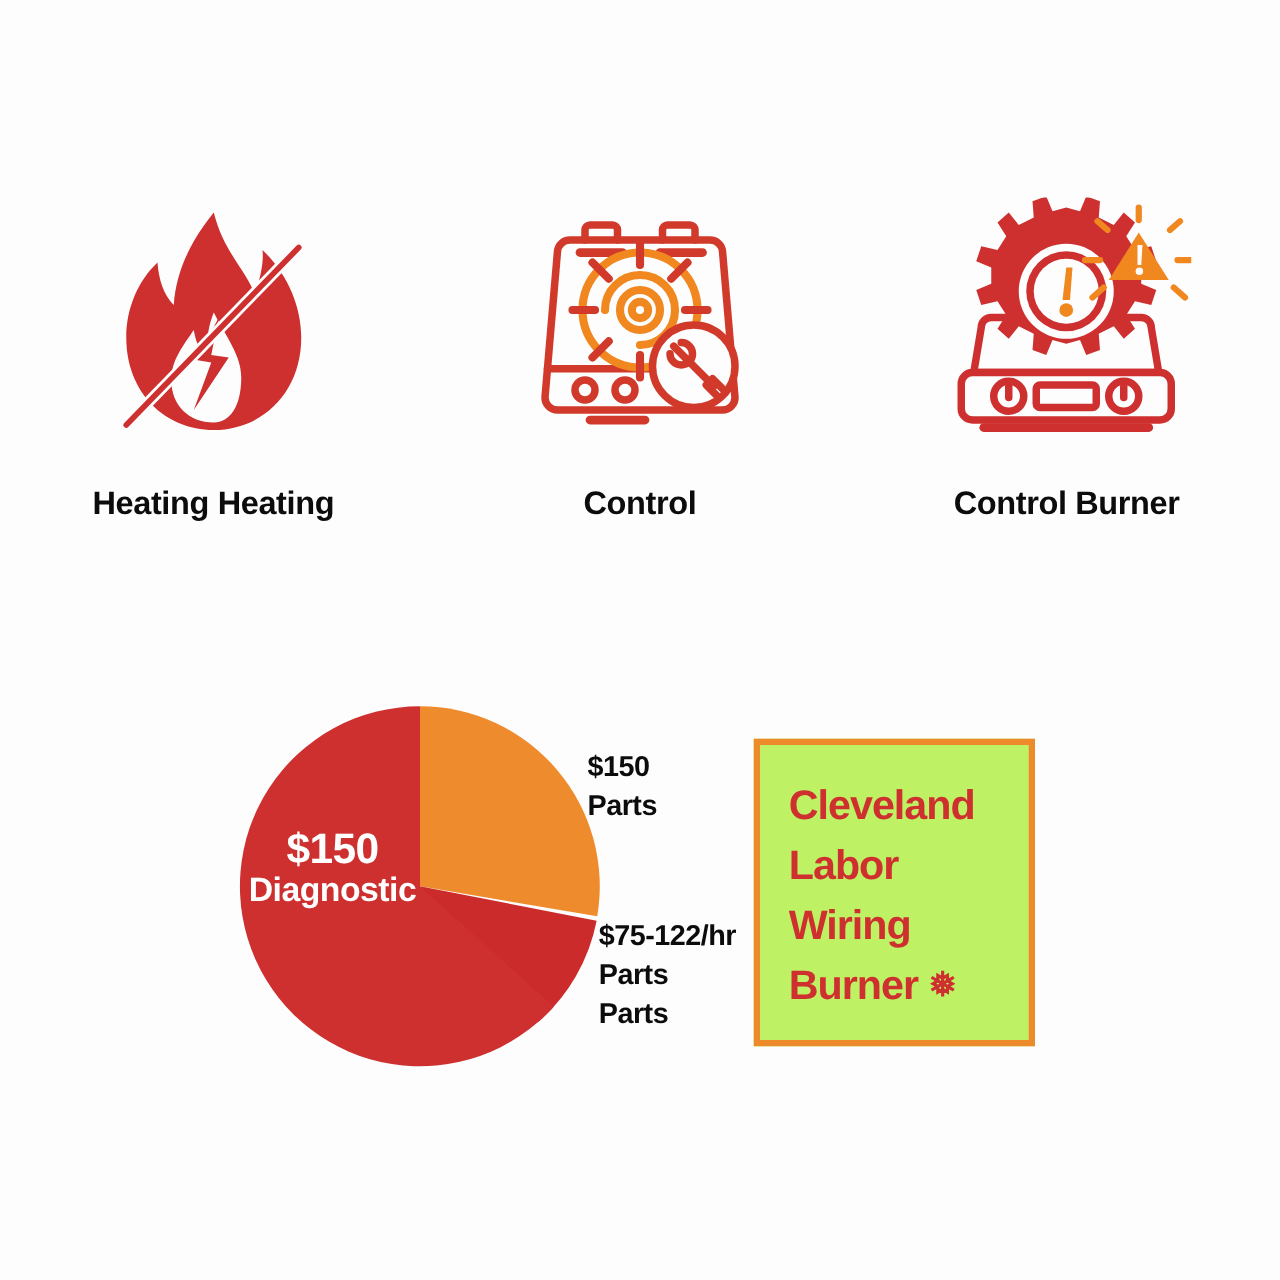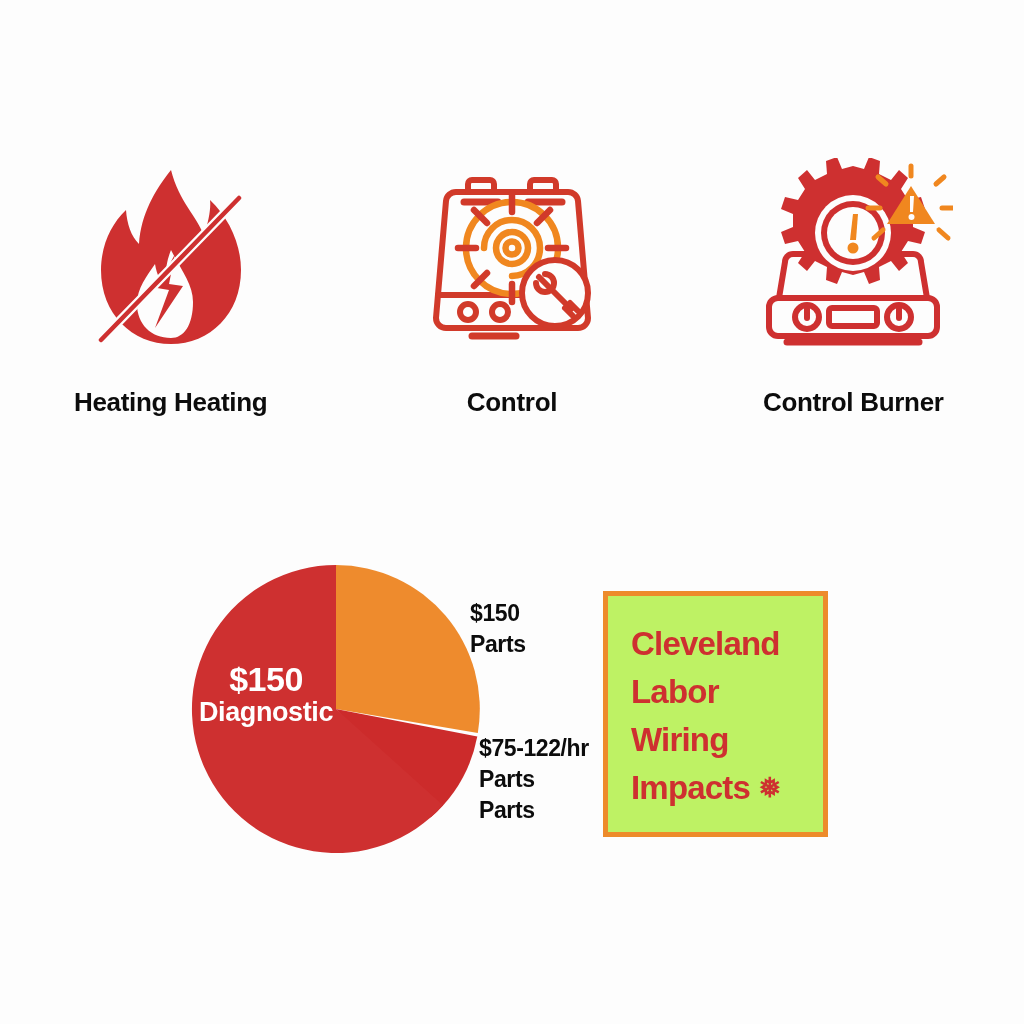--- a/index.html
+++ b/index.html
@@ -279,18 +279,18 @@
     <div class="l1">$75-122/hr</div>
     <div class="l2">Parts</div>
     <div class="l3">Parts</div>
   </div>
 
   <div class="note-box">
     <div class="note-text">
       <span>Cleveland</span><br>
       <span>Labor</span><br>
       <span>Wiring</span><br>
-      <span>Impacts</span>
+      <span>Burner</span>
       <span class="flake">❅</span>
     </div>
   </div>
 
 </div>
 
 </body></html>

